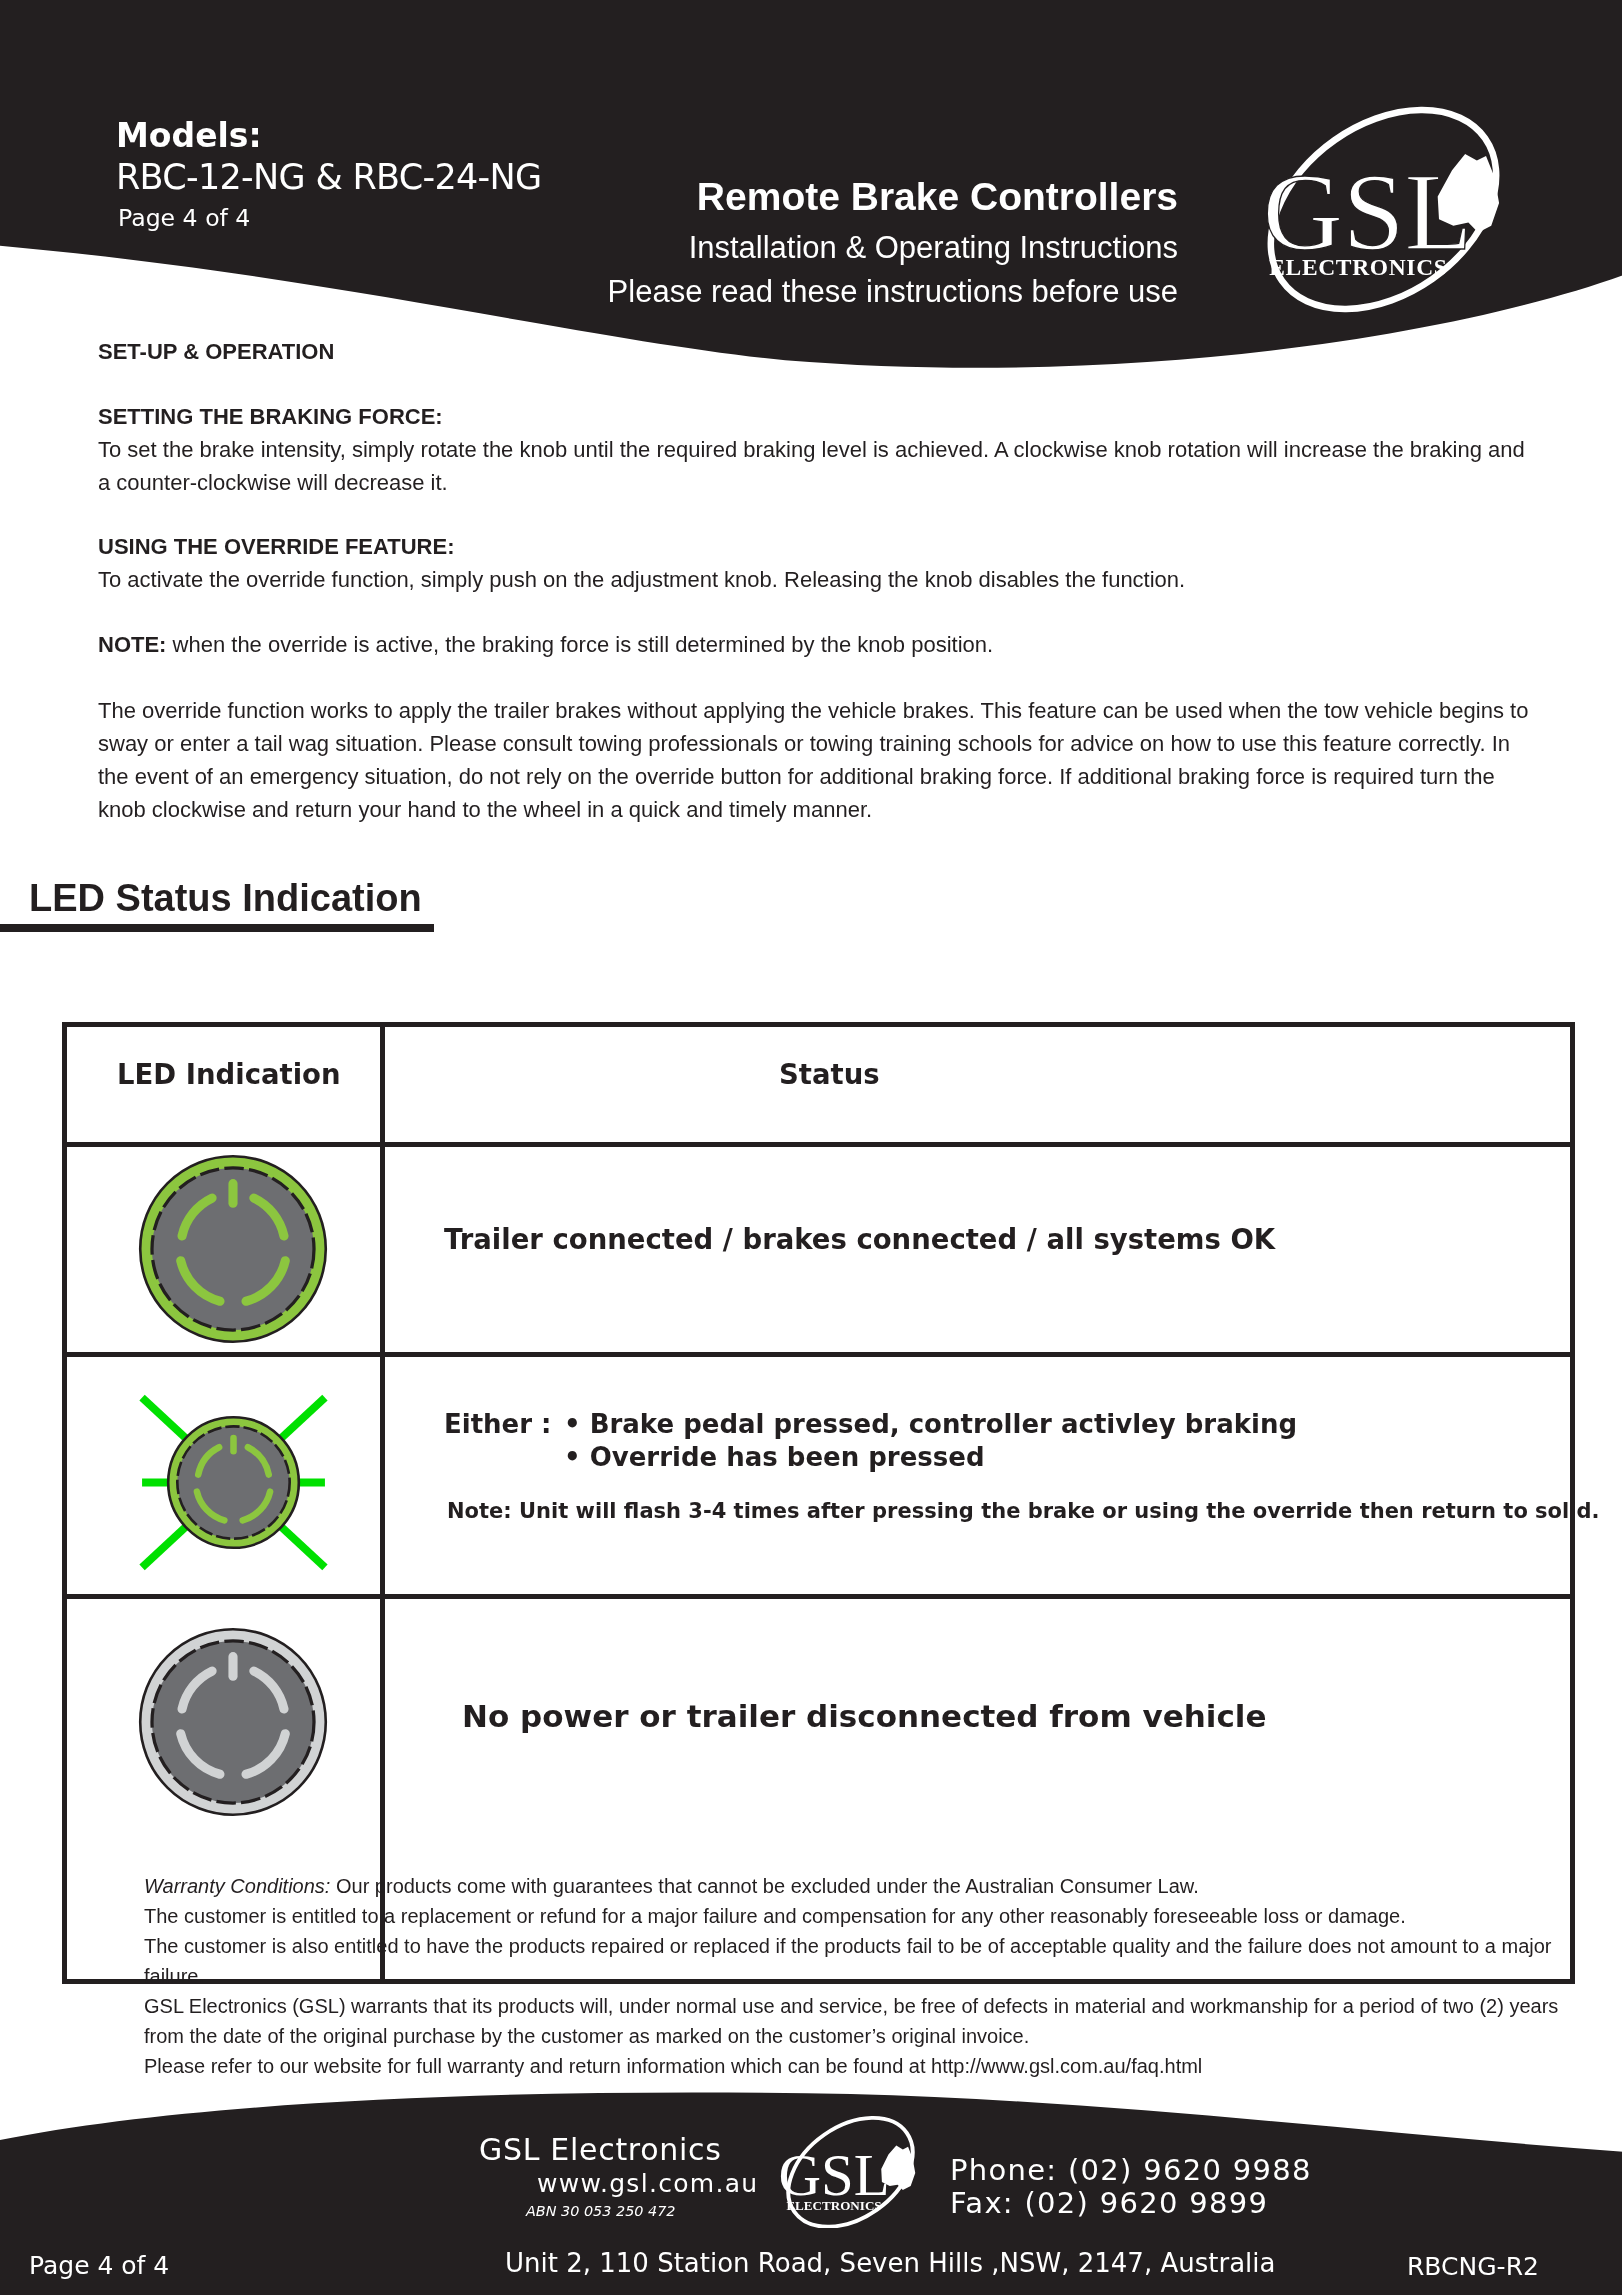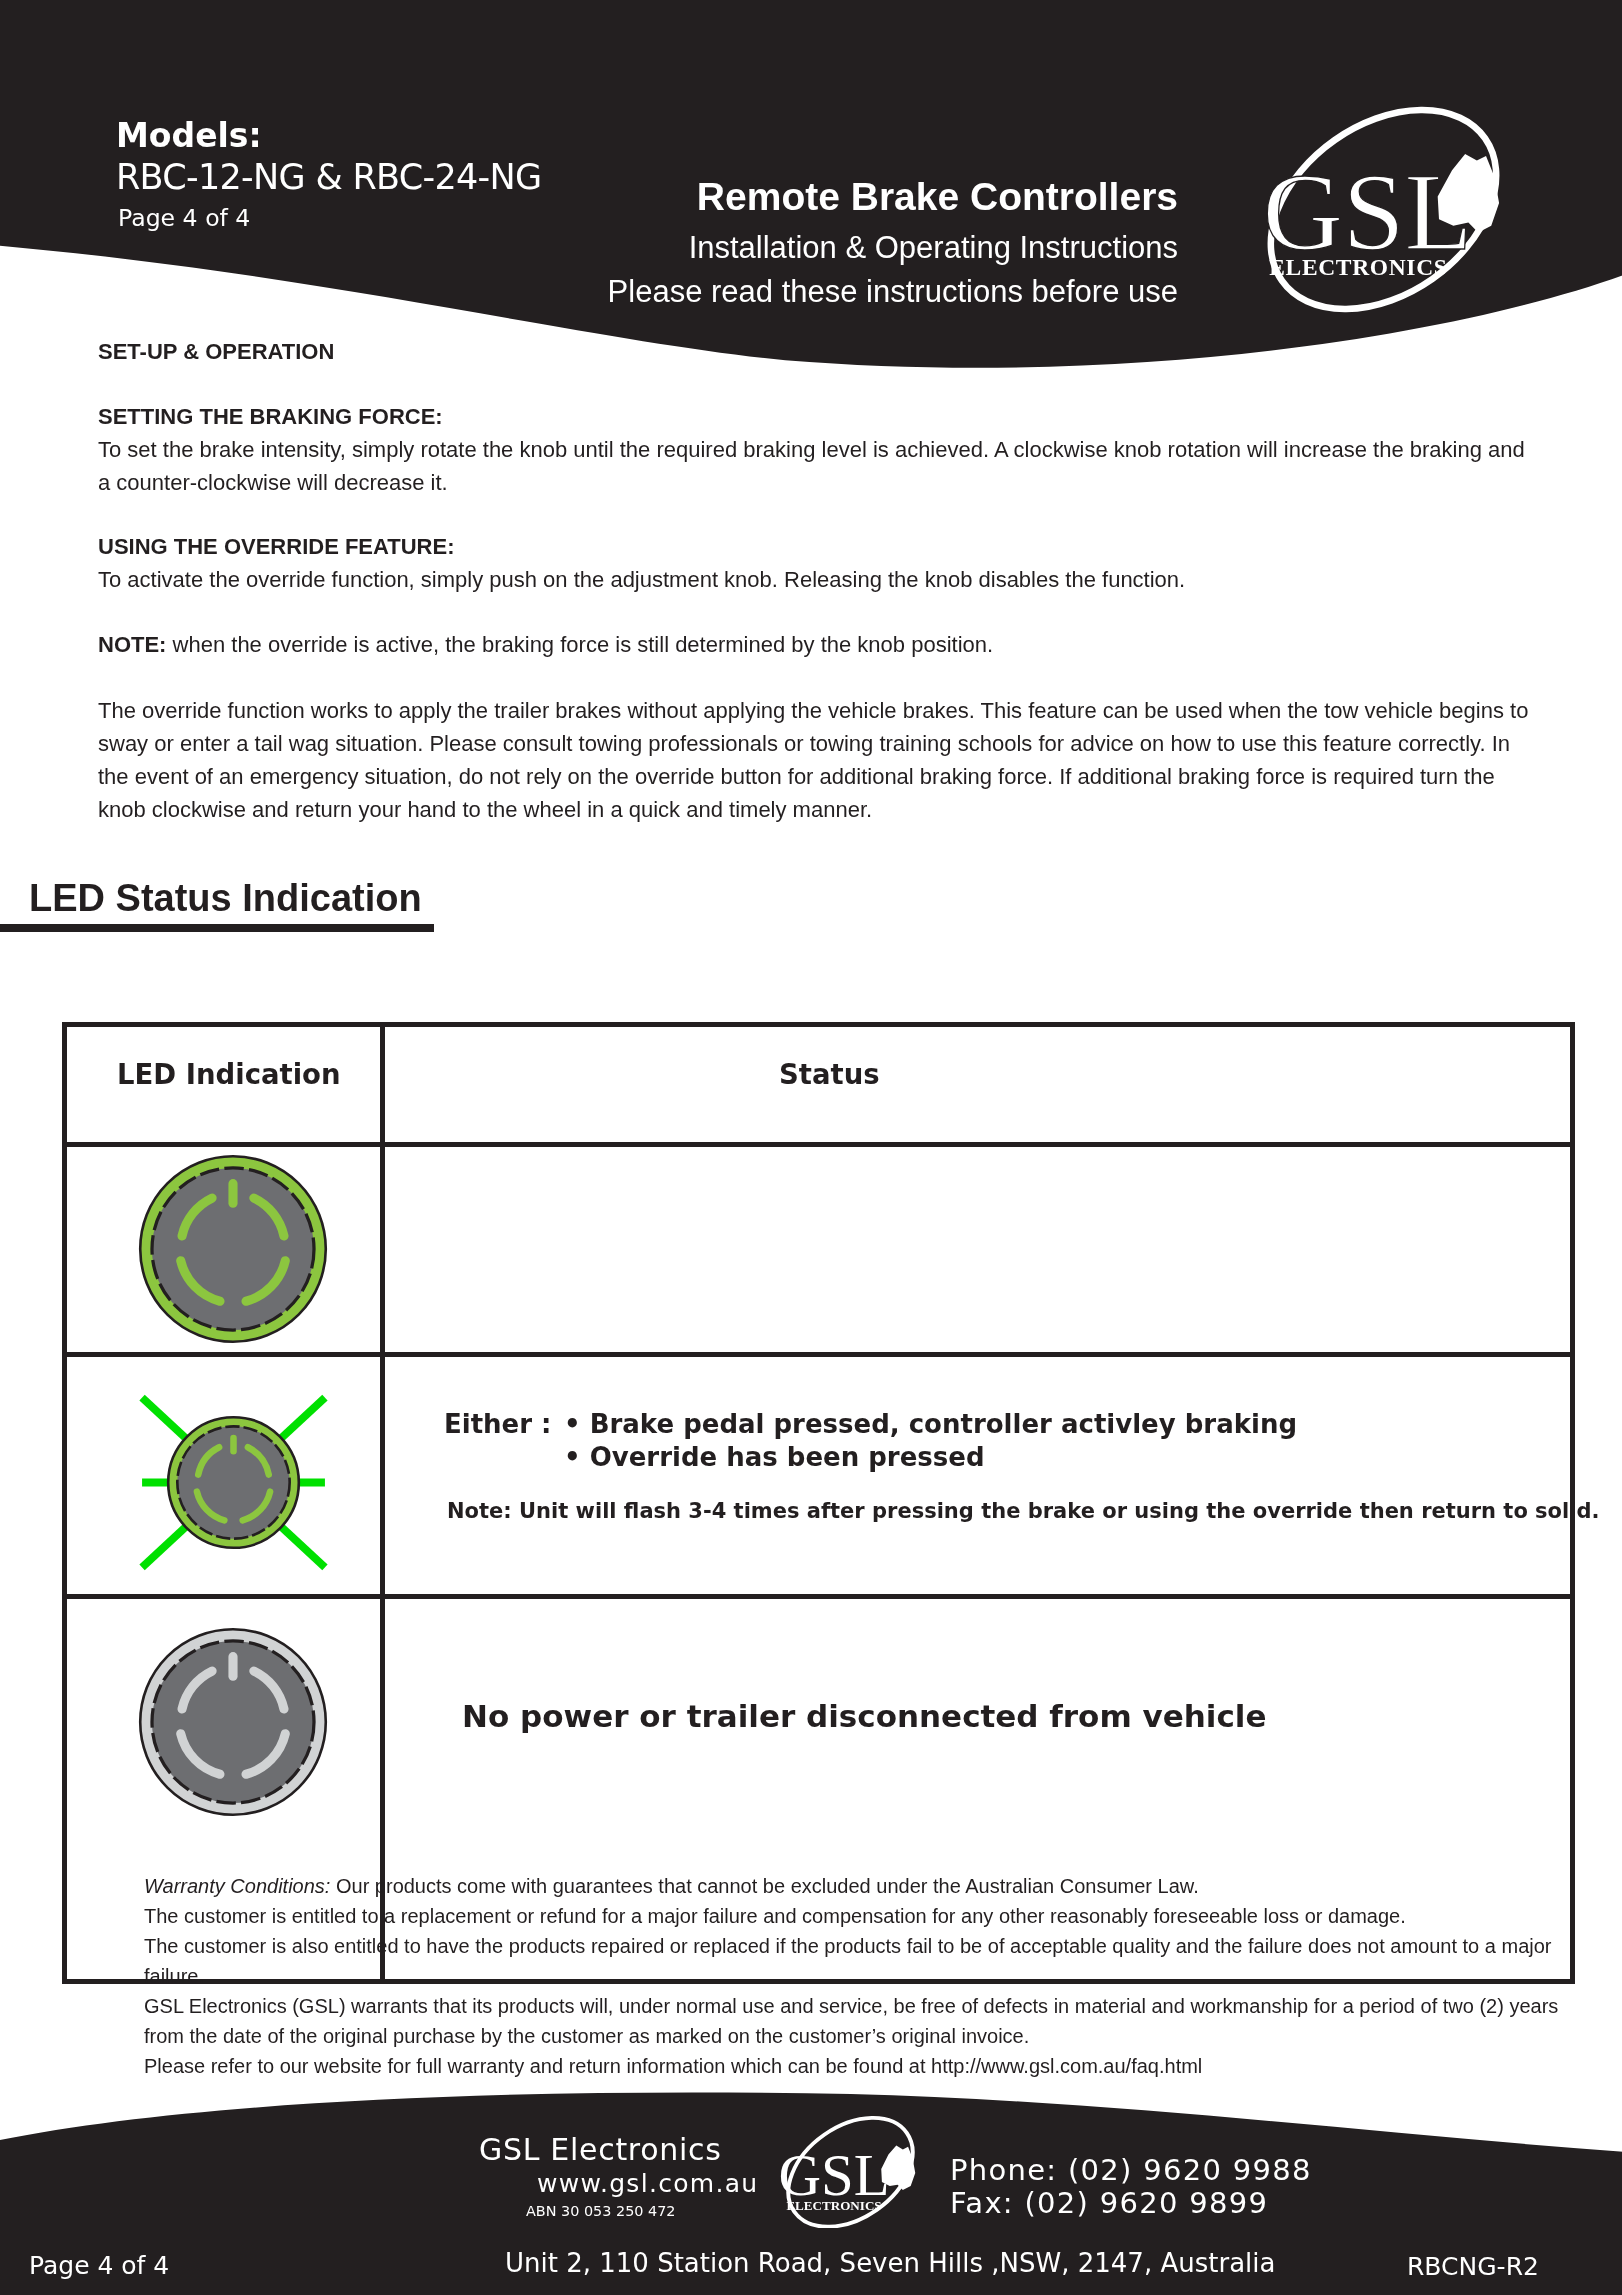--- a/index.html
+++ b/index.html
@@ -25,21 +25,21 @@
   .hline { position:absolute; left:0; width:100%; height:5.2px; background:#231f20; }
   .th { position:absolute; font-size:27.5px; font-weight:bold; font-family:"DejaVu Sans", sans-serif; }
   .cell-text { position:absolute; font-weight:bold; font-family:"DejaVu Sans", sans-serif; color:#231f20; white-space:nowrap; }
   .knob { position:absolute; }
   
   .warranty { left:116px; top:1871px; width:1440px; font-size:20px; line-height:30px;margin-left:28px; }
   
   .ftr-svg { position:absolute; left:0; top:2081px; width:1623px; height:215px; }
   .f-company { left:479px; top:2132px; font-size:30px; color:#fff; font-family:"DejaVu Sans", sans-serif; letter-spacing:0.7px; }
   .f-web { left:489px; top:2169px; font-size:25px; color:#fff; font-family:"DejaVu Sans", sans-serif; letter-spacing:1.3px;margin-left:48px; }
-  .f-abn { left:526px; top:2203px; font-size:14.4px; color:#fff; font-family:"DejaVu Sans", sans-serif; }
+  .f-abn { left:526px; top:2203px; font-size:14.4px; color:#fff; font-family:"DejaVu Sans", sans-serif;font-style:italic; }
   .f-phone { left:950px; top:2153px; font-size:29px; color:#fff; font-family:"DejaVu Sans", sans-serif; letter-spacing:1.3px; }
   .f-fax { left:950px; top:2186px; font-size:29px; color:#fff; font-family:"DejaVu Sans", sans-serif; letter-spacing:1.3px; }
   .f-page { left:29px; top:2280px; font-size:25px; color:#fff; font-family:"DejaVu Sans", sans-serif; transform:translateY(-100%); }
   .f-addr { left:505px; top:2248px; font-size:26px; color:#fff; font-family:"DejaVu Sans", sans-serif; }
   .f-code { left:1407px; top:2252px; font-size:25px; color:#fff; font-family:"DejaVu Sans", sans-serif; }
 </style>
 </head>
 <body>
 
 <svg class="hdr-svg" viewBox="0 0 2480 580" preserveAspectRatio="none">
@@ -85,20 +85,21 @@
     <circle cx="150" cy="150" r="142" fill="#8cc63f" stroke="#231f20" stroke-width="4"></circle>
     <circle cx="150" cy="150" r="124" fill="#6d6e71" stroke="#231f20" stroke-width="5" stroke-dasharray="30 8"></circle>
     <g fill="none" stroke="#8cc63f" stroke-width="14" stroke-linecap="round">
       <line x1="150" y1="50" x2="150" y2="80"></line>
       <path d="M118,72 A84,84 0 0 0 72,130"></path>
       <path d="M182,72 A84,84 0 0 1 228,130"></path>
       <path d="M70,168 A84,84 0 0 0 130,230"></path>
       <path d="M230,168 A84,84 0 0 1 170,230"></path>
     </g>
   </svg>
+  <div class="cell-text" style="left:377px;top:196px;font-size:27.5px">Trailer connected / brakes connected / all systems OK</div>
 
   <svg class="knob" style="left:62px;top:364px;width:209px;height:183px" viewBox="0 0 320 280">
     <g stroke="#00e000" stroke-width="12">
       <line x1="20" y1="10" x2="300" y2="270"></line>
       <line x1="300" y1="10" x2="20" y2="270"></line>
       <line x1="20" y1="140" x2="300" y2="140"></line>
     </g>
     <circle cx="160" cy="140" r="100" fill="#8cc63f" stroke="#231f20" stroke-width="4"></circle>
     <circle cx="160" cy="140" r="86" fill="#6d6e71" stroke="#231f20" stroke-width="4" stroke-dasharray="22 6"></circle>
     <g fill="none" stroke="#8cc63f" stroke-width="10" stroke-linecap="round">

